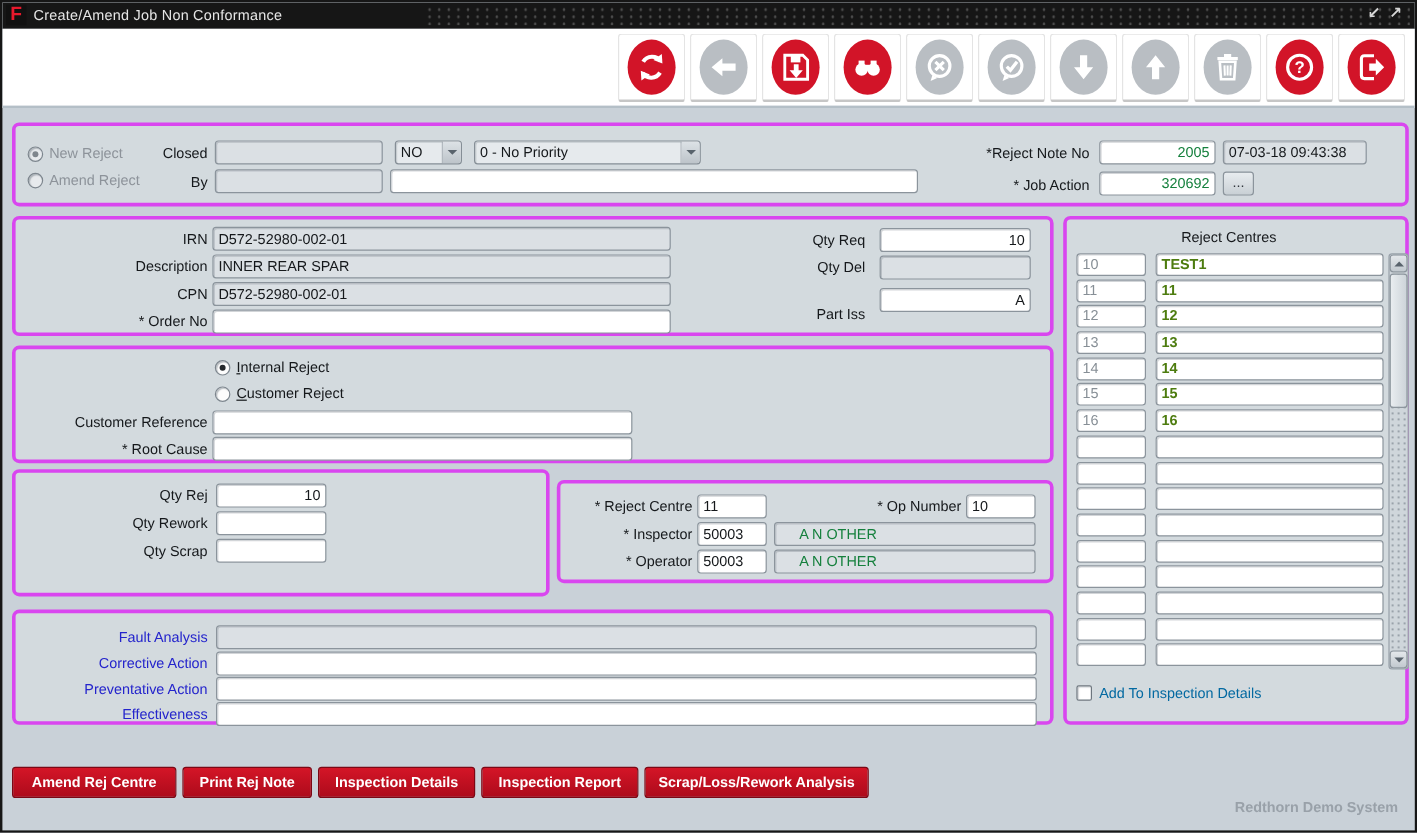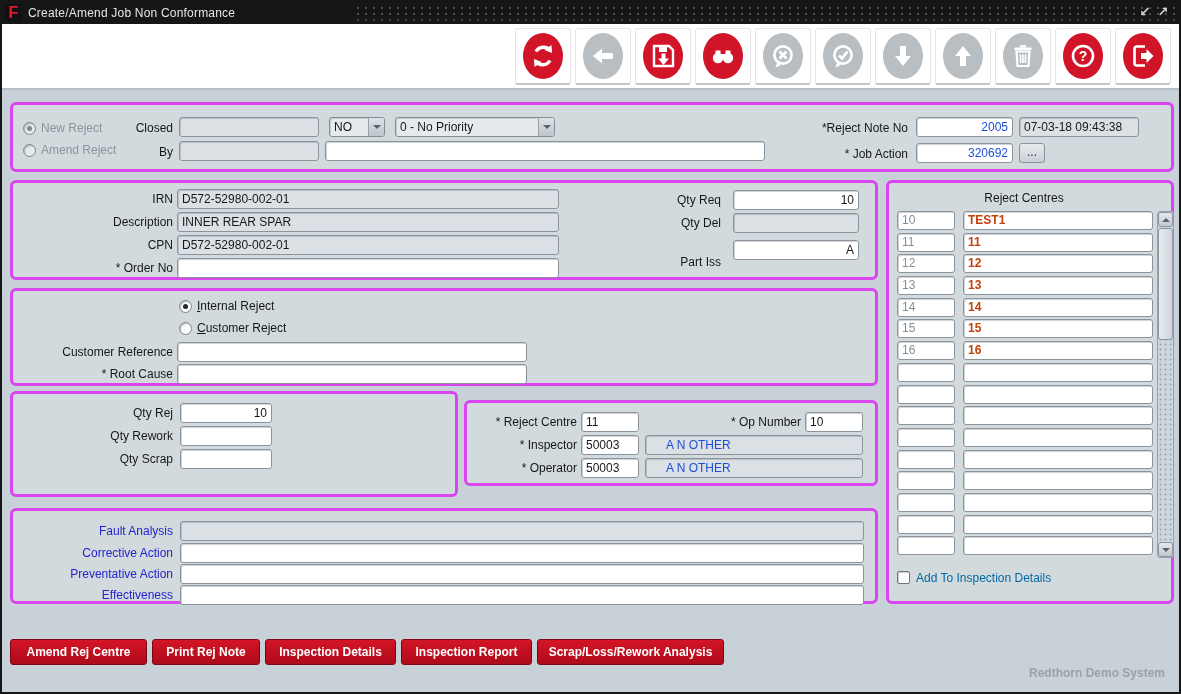--- a/index.html
+++ b/index.html
@@ -34,21 +34,21 @@
   .ov.gray{background:#b9bec3;}
   
   .panel{position:absolute;background:#d3dade;border:3px solid #d946ef;border-radius:6px;}
   .lbl{position:absolute;font-size:12px;color:#15181b;text-align:right;white-space:nowrap;}
   .lbl.blue{color:#2424cc;}
   .field{position:absolute;height:20px;background:#fff;border:1px solid #8b949c;border-radius:3px;
     font-size:12px;color:#15181b;padding:2px 4px;line-height:15px;
     box-shadow:inset 1px 1px 0 rgba(105,115,125,.30);white-space:nowrap;overflow:hidden;}
   .field.dis{background:#dbe0e4;}
   .field.right{text-align:right;}
-  .field.grayv{color:#1d4ed8;padding-left:20px;}
+  .field.grayv{color:#15803d;padding-left:20px;}
   .radio{position:absolute;width:13px;height:13px;border-radius:50%;background:#fdfdfd;
     border:1px solid #7d868e;box-shadow:inset 1px 1px 1px rgba(100,110,120,.45);}
   .radio.sel::after{content:"";position:absolute;left:3px;top:3px;width:5px;height:5px;border-radius:50%;background:#25292d;}
   .radio.off{background:#e7eaed;}
   .radio.off.sel::after{background:#7f868d;}
   .rlabel{position:absolute;font-size:12px;color:#15181b;white-space:nowrap;}
   .rlabel.gray{color:#8d939a;}
   .accel{display:inline-block;}
   .accel::first-letter{text-decoration:underline;}
   .select{position:absolute;height:20px;background:#e6eaed;border:1px solid #858e96;border-radius:3px;
@@ -60,21 +60,21 @@
   .dots-btn{position:absolute;height:20px;background:linear-gradient(#e8ecef,#c9d0d5);border:1px solid #8b949c;
     border-radius:3px;font-size:12px;color:#30363c;text-align:center;line-height:16px;}
   
   .rc-title{position:absolute;top:8px;left:0;width:270px;text-align:center;font-size:12px;color:#15181b;}
   .rc-rows{position:absolute;left:8px;top:28px;width:256px;}
   .rcrow{position:relative;height:19px;margin-bottom:2.7px;}
   .rcc,.rcn{position:absolute;top:0;height:19px;background:#fff;border:1px solid #8b949c;border-radius:3px;
     font-size:12px;padding:1px 4px;line-height:15px;box-shadow:inset 1px 1px 0 rgba(105,115,125,.30);
     white-space:nowrap;overflow:hidden;}
   .rcc{left:0;width:58px;color:#878f96;}
-  .rcn{left:66px;right:0;color:#c2410c;font-weight:bold;}
+  .rcn{left:66px;right:0;color:#4d7c0f;font-weight:bold;}
   .sb{position:absolute;left:268px;top:28px;width:17px;height:347px;border:1px solid #98a1a9;border-radius:3px;
     background:#cfd6db;background-image:radial-gradient(circle,#9aa3ab .9px,transparent 1.1px);background-size:5px 5px;}
   .sb-btn{position:absolute;left:0;width:15px;height:15px;background:linear-gradient(#e4e8eb,#c2c9cf);
     border:1px solid #8d969e;border-radius:3px;display:flex;align-items:center;justify-content:center;}
   .sb-up{top:0;}
   .sb-dn{bottom:0;}
   .sb-up::after{content:"";border:4px solid transparent;border-bottom-color:#59636c;margin-bottom:4px;}
   .sb-dn::after{content:"";border:4px solid transparent;border-top-color:#59636c;margin-top:4px;}
   .sb-thumb{position:absolute;left:0;top:16px;width:15px;height:112px;background:linear-gradient(90deg,#e9edf0,#cdd4d9);
     border:1px solid #8d969e;border-radius:3px;}
@@ -210,21 +210,21 @@
     <span class="rlabel gray" style="left:28px;top:16px;">New Reject</span>
     <span class="radio off" style="left:10px;top:39px;"></span>
     <span class="rlabel gray" style="left:28px;top:38px;">Amend Reject</span>
 
     <span class="lbl" style="left:60px;top:16px;width:100px;">Closed</span>
     <div class="field dis" style="left:166px;top:12px;width:140px;"></div>
     <div class="select" style="left:316px;top:12px;width:56px;">
       <span class="stext">NO</span>
         <span class="sbtn"></span>
     </div>
-    <div class="select" style="left:382px;top:12px;width:160px;">
+    <div class="select" style="left:382px;top:12px;width:189px;">
       <span class="stext">0 - No Priority</span>
         <span class="sbtn"></span>
     </div>
     <span class="lbl" style="left:60px;top:40px;width:100px;">By</span>
     <div class="field dis" style="left:166px;top:36px;width:140px;"></div>
     <div class="field" style="left:312px;top:36px;width:440px;"></div>
 
     <span class="lbl" style="left:778px;top:16px;width:117px;">*Reject Note No</span>
     <div class="field right grayv" style="left:903px;top:12px;width:97px;">2005</div>
     <div class="field dis" style="left:1006px;top:12px;width:120px;">07-03-18 09:43:38</div>

